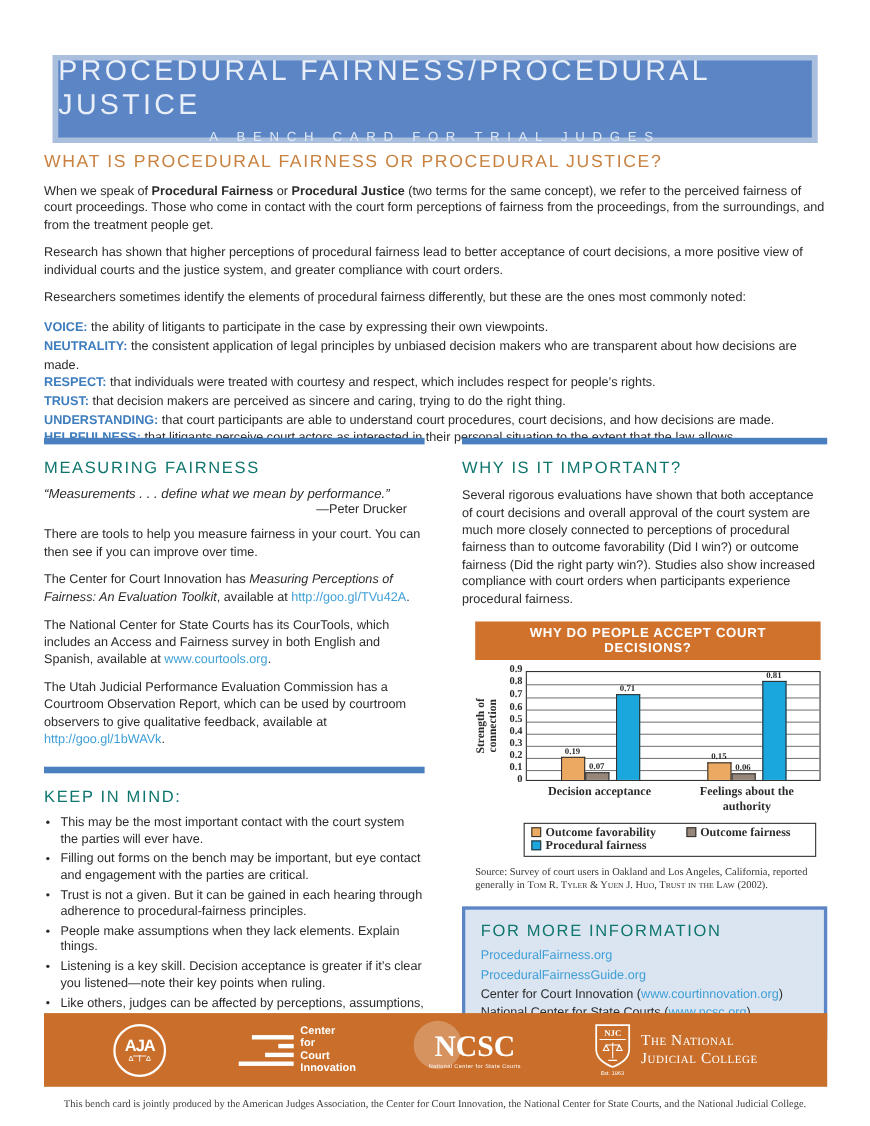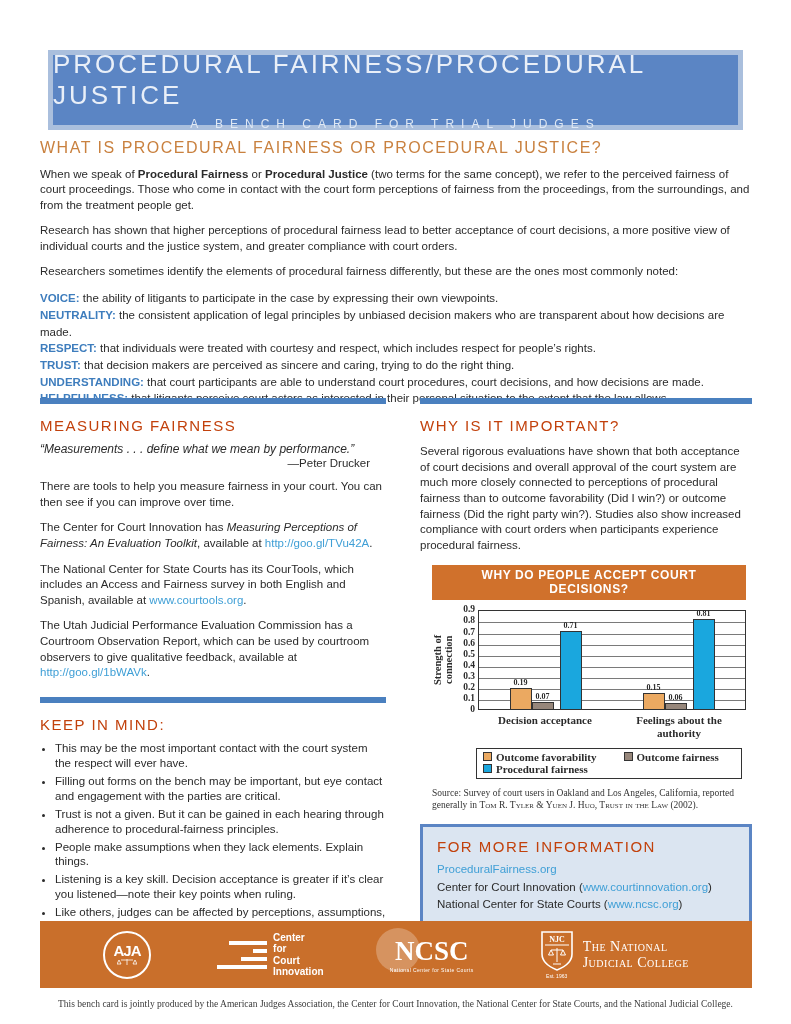--- a/index.html
+++ b/index.html
@@ -24,21 +24,21 @@
   .b { font-weight:bold; }
   .elements { margin-top:11px; }
   .elem { font-size:11.5px; line-height:1.45; }
   .elem-label { color:#3e7dbd; font-weight:bold; }
 
   
   .cols { position:absolute; left:40px; top:398px; width:712px; display:flex; }
   .col-l { width:346px; margin-right:34px; }
   .col-r { width:332px; }
   .divider { height:6px; background:#4a80bf; }
-  .col-h { color:#c2410c; font-size:15px; letter-spacing:1.5px; font-weight:400; margin-top:13px; }
+  .col-h { color:#0f766e; font-size:15px; letter-spacing:1.5px; font-weight:400; margin-top:13px; }
   .quote { font-size:12px; font-style:italic; margin-top:8px; }
   .attrib { font-size:11.5px; text-align:right; padding-right:16px; margin-top:1px; }
   .colp { font-size:11.5px; line-height:1.36; margin-top:10px; }
   .lnk { color:#3f9fd6; text-decoration:none; }
   .it { font-style:italic; }
   .kim-list { margin-top:8px; padding-left:15px; }
   .kim-list li { font-size:11.5px; line-height:1.3; margin-bottom:3px; }
 
   
   .chart { margin:12px 6px 0 12px; }
@@ -148,21 +148,21 @@
       <div class="quote">“Measurements . . . define what we mean by performance.”</div>
       <div class="attrib">—Peter Drucker</div>
       <div class="colp">There are tools to help you measure fairness in your court. You can then see if you can improve over time.</div>
       <div class="colp"><span>The Center for Court Innovation has </span><span class="it">Measuring Perceptions of Fairness: An Evaluation Toolkit</span><span>, available at </span><a class="lnk" href="#">http://goo.gl/TVu42A</a><span>.</span></div>
       <div class="colp"><span>The National Center for State Courts has its CourTools, which includes an Access and Fairness survey in both English and Spanish, available at </span><a class="lnk" href="#">www.courtools.org</a><span>.</span></div>
       <div class="colp"><span>The Utah Judicial Performance Evaluation Commission has a Courtroom Observation Report, which can be used by courtroom observers to give qualitative feedback, available at </span><a class="lnk" href="#">http://goo.gl/1bWAVk</a><span>.</span></div>
 
       <div class="divider" style="margin-top:16px;"></div>
       <div class="col-h">KEEP IN MIND:</div>
       <ul class="kim-list">
-        <li>This may be the most important contact with the court system the respect will ever have.</li>
+        <li>This may be the most important contact with the court system the parties will ever have.</li>
         <li>Filling out forms on the bench may be important, but eye contact and engagement with the parties are critical.</li>
         <li>Trust is not a given. But it can be gained in each hearing through adherence to procedural-fairness principles.</li>
         <li>People make assumptions when they lack elements. Explain things.</li>
         <li>Listening is a key skill. Decision acceptance is greater if it’s clear you listened—note their key points when ruling.</li>
         <li>Like others, judges can be affected by perceptions, assumptions, and stereotypes—in other words, implicit biases. Be aware.</li>
       </ul>
     </div>
 
     <div class="col-r">
       <div class="divider"></div>
@@ -245,20 +245,21 @@
             </div>
           </div>
       </div>
 
       <div class="source"><span>Source: Survey of court users in Oakland and Los Angeles, California, reported generally in </span><span class="sc">Tom R. Tyler &amp; Yuen J. Huo, Trust in the Law</span><span> (2002).</span></div>
 
       <div class="infobox">
         <div class="col-h">FOR MORE INFORMATION</div>
         <div class="info-links">
           <div class="info-line"><a class="lnk" href="#">ProceduralFairness.org</a></div>
+          <div class="info-line"><a class="lnk" href="#">ProceduralFairnessGuide.org</a></div>
           <div class="info-line"><span>Center for Court Innovation (</span><a class="lnk" href="#">www.courtinnovation.org</a><span>)</span></div>
           <div class="info-line"><span>National Center for State Courts (</span><a class="lnk" href="#">www.ncsc.org</a><span>)</span></div>
         </div>
       </div>
     </div>
   </div>
 
   <div class="footband">
     <div class="logo">
       <div class="aja-circle">

